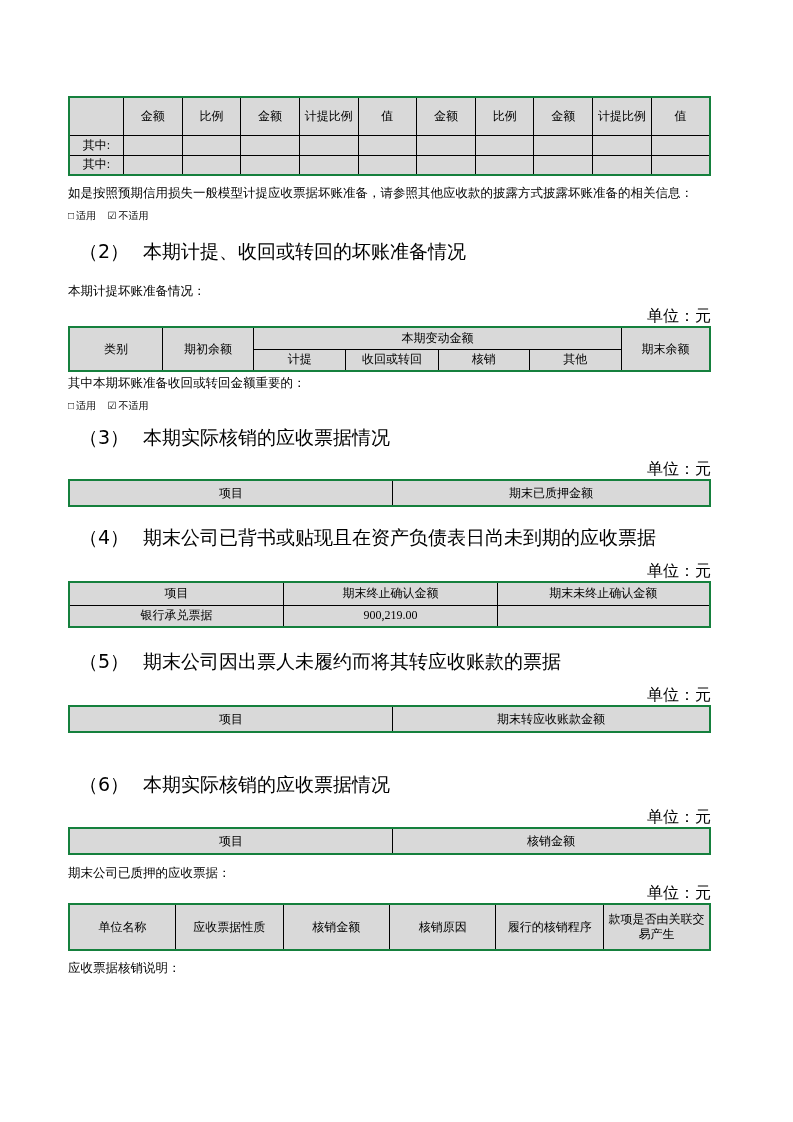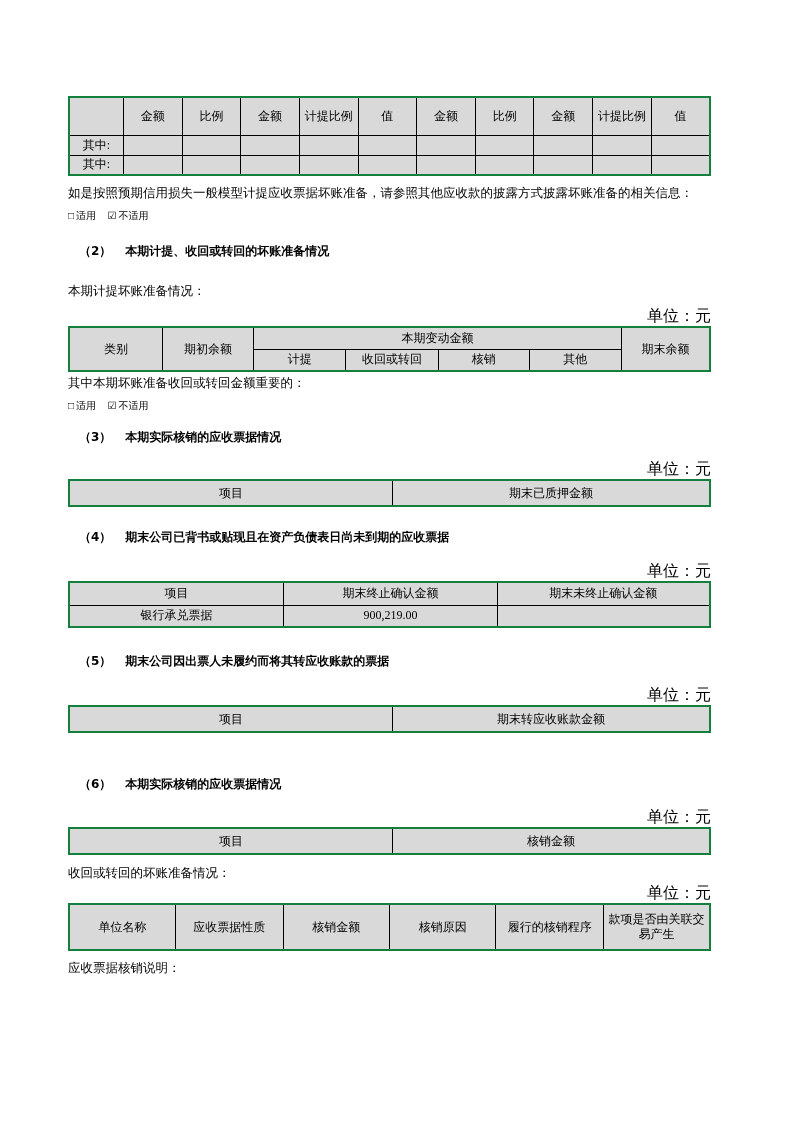--- a/index.html
+++ b/index.html
@@ -26,21 +26,21 @@
   .t2 td { height:22px; }
   .t3 td { height:26px; }
   .t4 tr.hd td { height:23px; }
   .t4 td { height:22px; }
   .t7 td { height:46px; }
 
   .para { font-size:12.5px; line-height:17px; margin-top:9px; }
   .chk  { font-size:10px; line-height:17px; margin-top:5px; }
   .chk .box { margin-right:2px; }
   .chk .item2 { margin-left:9px; }
-  .heading { margin-top:18px; font-size:12px; line-height:19px; font-weight:bold;
+  .heading { margin-top:18px; font-size:19px; line-height:19px; font-weight:normal;
              padding-left:11px; font-family:"DejaVu Sans","Liberation Sans",sans-serif; }
   .heading .num { margin-right:14px; }
   .unit { text-align:right; font-size:16px; line-height:16px; margin-top:8px; }
   .mt-sm { margin-top:2px; }
 </style>
 </head>
 <body>
 
 <div class="page">
 <div class="content">
@@ -227,21 +227,21 @@
           <col style="width:49.5%">
         </colgroup>
     <tbody>
           <tr>
       <td>项目</td>
       <td>核销金额</td>
     </tr>
   </tbody>
       </table>
 
-  <div class="para" style="margin-top:10px">收回或转回的坏账准备情况：</div>
+  <div class="para" style="margin-top:10px">期末公司已质押的应收票据：</div>
 
   <div class="unit" style="margin-top:3px">单位：元</div>
 
   <table class="t t7 mt-sm">
     <colgroup>
       <col style="width:16.6%">
           <col style="width:16.8%">
           <col style="width:16.6%">
       <col style="width:16.6%">
           <col style="width:16.8%">

